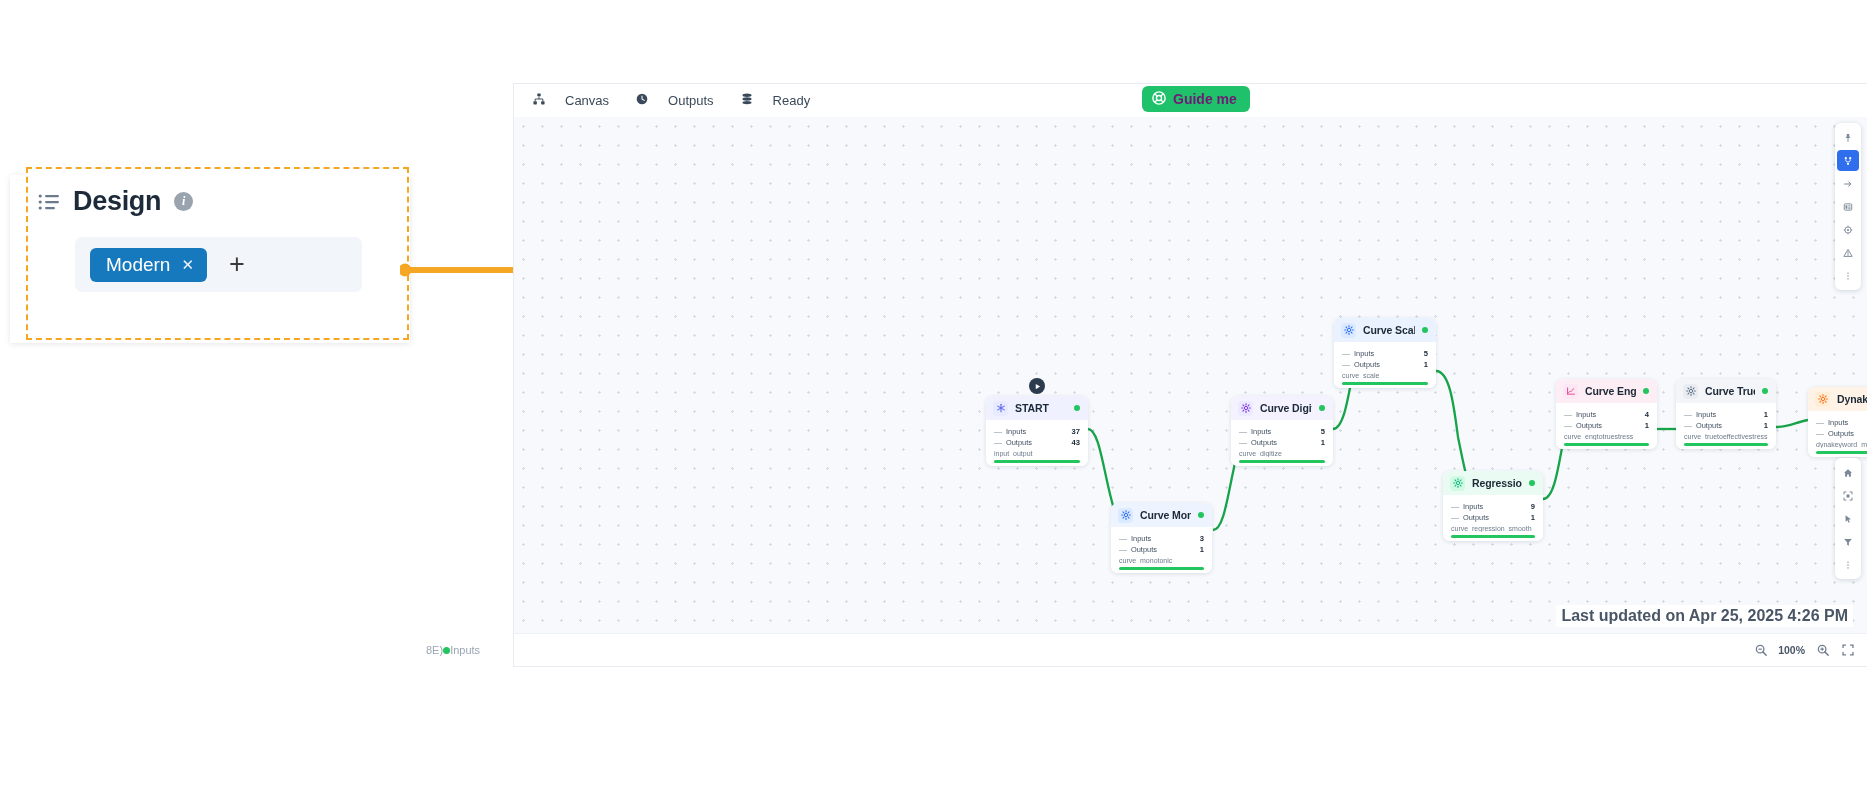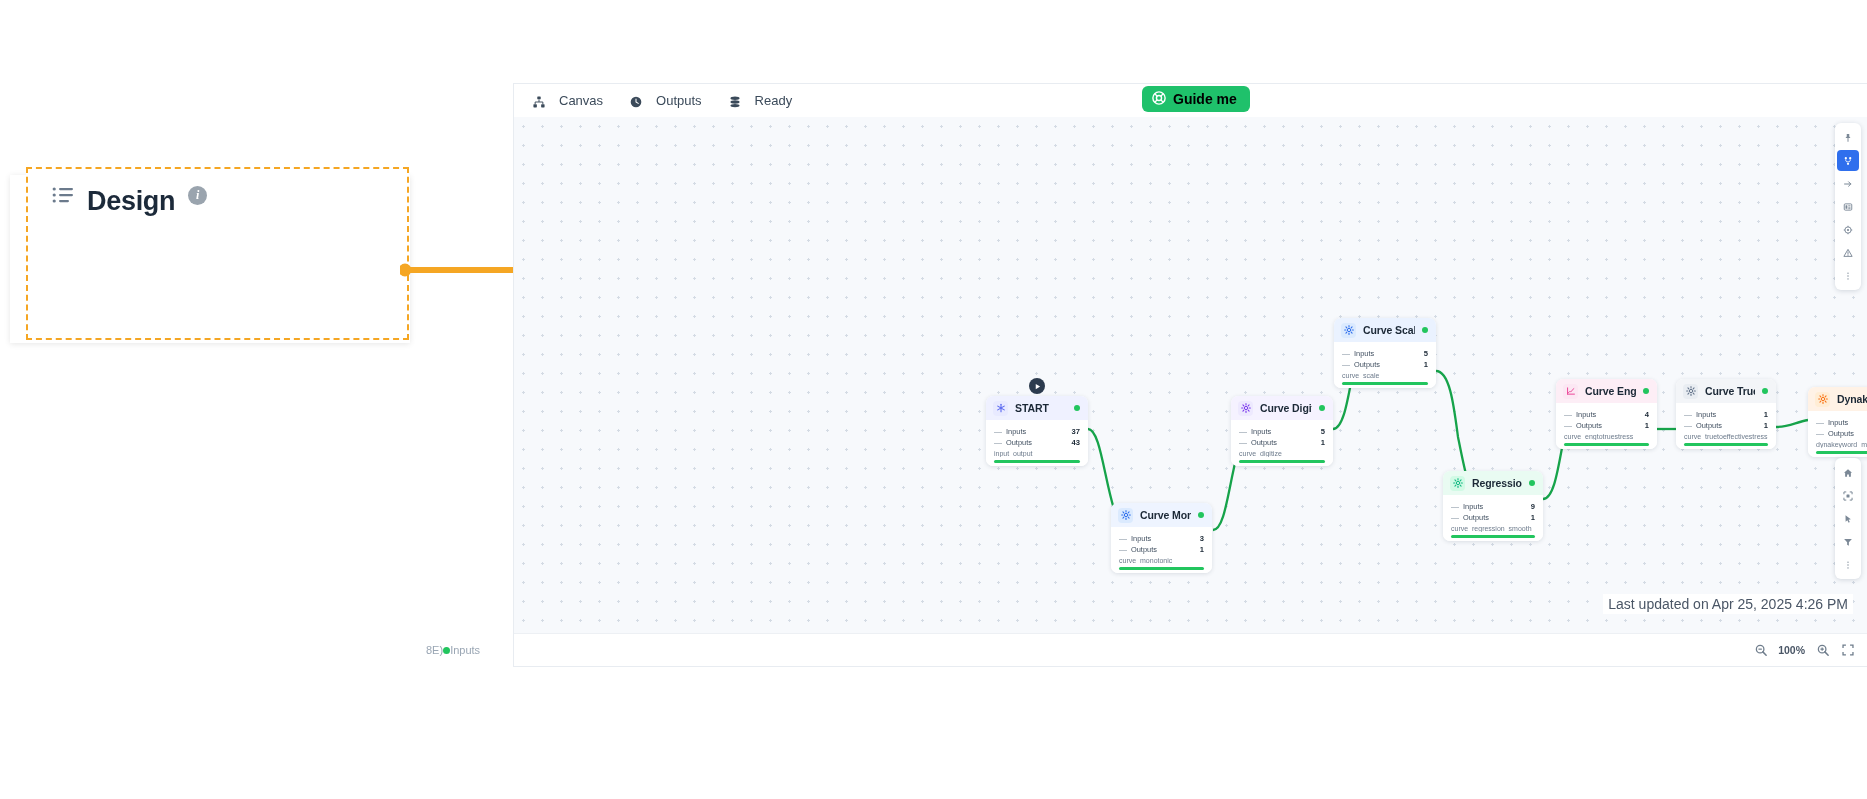--- a/index.html
+++ b/index.html
@@ -19,22 +19,22 @@
     border: 2px dashed #f5a623;
   }
   #left-panel-shadow {
     position: absolute; left: 10px; top: 175px;
     width: 400px; height: 168px;
     background: #ffffff;
     box-shadow: 0 1px 6px rgba(0,0,0,.10);
     z-index: 0;
   }
   .design-header {
-    position: absolute; left: 24px; top: 17px;
-    display: flex; align-items: flex-start; gap: 13px;
+    position: absolute; left: 10px; top: 17px;
+    display: flex; align-items: center; gap: 13px;
   }
   .design-list-icon { width: 22px; height: 18px; display: block; }
   .design-title {
     font-size: 27px; font-weight: 700; color: #1c2a3a;
     letter-spacing: -0.3px;
   }
   .info-badge {
     width: 19px; height: 19px; border-radius: 50%;
     background: #9aa4ae; color: #fff;
     font-size: 12px; font-weight: 700; font-style: italic;
@@ -67,36 +67,36 @@
     width: 1353px; height: 582px;
     background: #ffffff;
     box-shadow: 0 0 0 1px #e8ecf1;
   }
   #topbar {
     position: absolute; left: 0; top: 0; width: 1353px; height: 33px;
     background: #ffffff; display: flex; align-items: center;
     padding-left: 19px; gap: 27px; z-index: 6;
   }
   .tab {
-    display: flex; align-items: flex-end; gap: 14px;
+    display: flex; align-items: flex-start; gap: 20px;
     font-size: 13px; color: #3b4a5a; cursor: pointer;
   }
   .tab svg { display: block; }
 
   #canvas {
     position: absolute; left: 0; top: 33px; width: 1353px; height: 516px;
     background-color: #f7f9fc;
     background-image: radial-gradient(circle, #d4dbe4 1.1px, transparent 1.1px);
     background-size: 19px 19px;
     overflow: hidden;
   }
 
   #guide-me {
     position: absolute; left: 628px; top: 2px;
-    background: #1fc16b; color: #000000;
+    background: #1fc16b; color: #701a75;
     border: none; border-radius: 6px;
     height: 26px; padding: 0 13px 0 10px;
     display: flex; align-items: center; gap: 7px;
     font-size: 14px; font-weight: 700;
     font-family: "Liberation Sans", sans-serif;
     cursor: pointer; z-index: 20;
   }
 
   
   .node {
@@ -157,23 +157,23 @@
   .rail-btn {
     width: 22px; height: 21px; border-radius: 4px;
     display: flex; align-items: center; justify-content: center;
     cursor: pointer; color: #7b8896;
   }
   .rail-btn.active { background: #2f6fed; color: #ffffff; }
   .rail-btn svg { display: block; }
 
   
   #last-updated {
-    position: absolute; right: 14px; bottom: 19px;
+    position: absolute; right: 14px; bottom: 6px;
     background: #ffffff; color: #4a5666;
-    font-size: 14px; padding: 2px 5px; z-index: 15;
+    font-size: 16px; padding: 2px 5px; z-index: 15; font-weight: bold;
   }
   #statusbar {
     position: absolute; left: 0; top: 549px; width: 1353px; height: 33px;
     background: #ffffff; border-top: 1px solid #edf0f4;
     display: flex; align-items: center; z-index: 10;
   }
   #status-left {
     display: flex; align-items: center; gap: 0;
     margin-left: -88px; font-size: 11px; color: #9aa6b4;
   }
@@ -202,20 +202,27 @@
           <circle cx="2.2" cy="15" r="1.6" fill="#6b7a8c"></circle>
           <rect x="7" y="2" width="14" height="2.2" rx="1.1" fill="#6b7a8c"></rect>
           <rect x="7" y="8" width="14" height="2.2" rx="1.1" fill="#6b7a8c"></rect>
           <rect x="7" y="14" width="10" height="2.2" rx="1.1" fill="#6b7a8c"></rect>
         </svg>
       </span>
       <span class="design-title">Design</span>
       <span class="info-badge">i</span>
     </div>
 
+    <div class="chip-bar">
+      <span class="chip">
+        <span>Modern</span>
+        <span class="chip-x">✕</span>
+      </span>
+      <span class="chip-add">+</span>
+    </div>
   </div>
 
   <svg id="callout-arrow" viewBox="0 0 180 60">
     <circle cx="5" cy="30" r="6.5" fill="#f5a623"></circle>
     <line x1="5" y1="30" x2="152" y2="30" stroke="#f5a623" stroke-width="6"></line>
     <polygon points="150,20 175,30 150,40" fill="#f5a623"></polygon>
   </svg>
 
   <div id="app">
 

